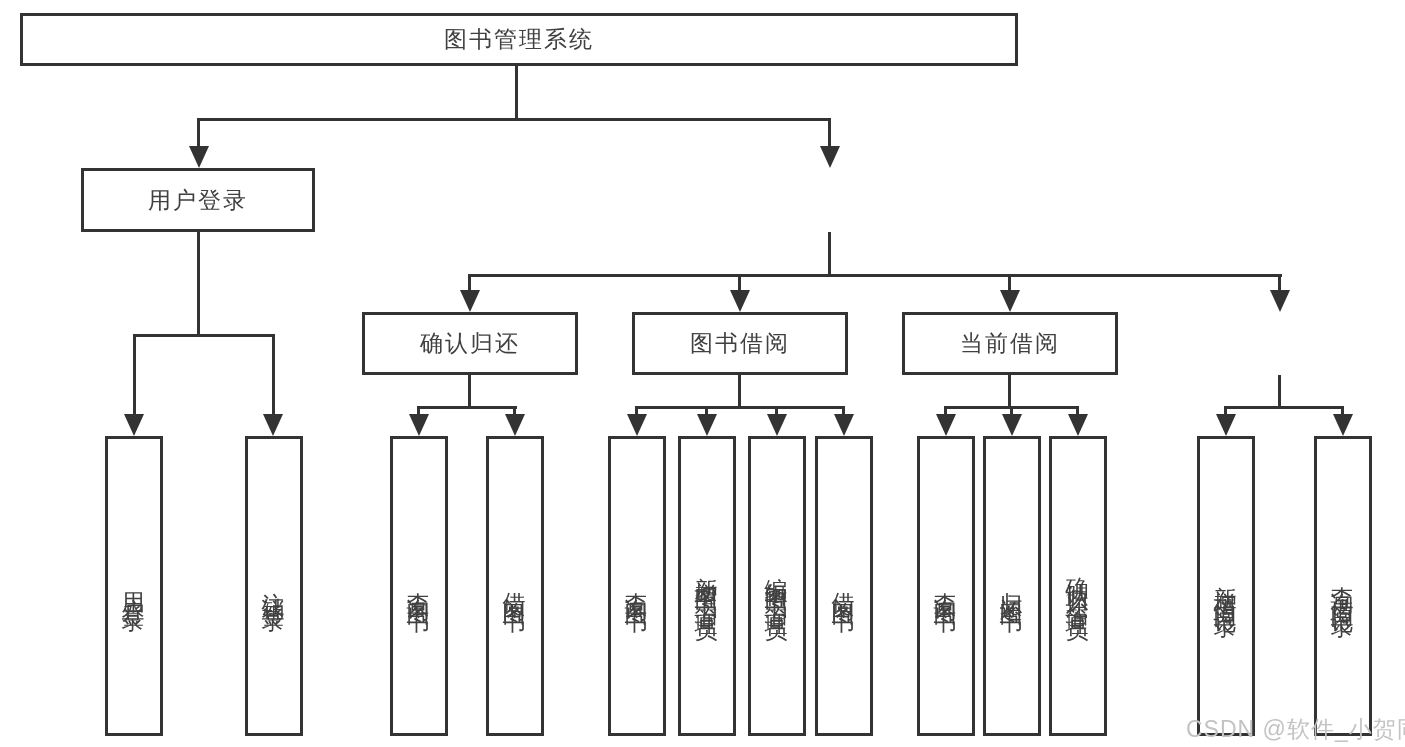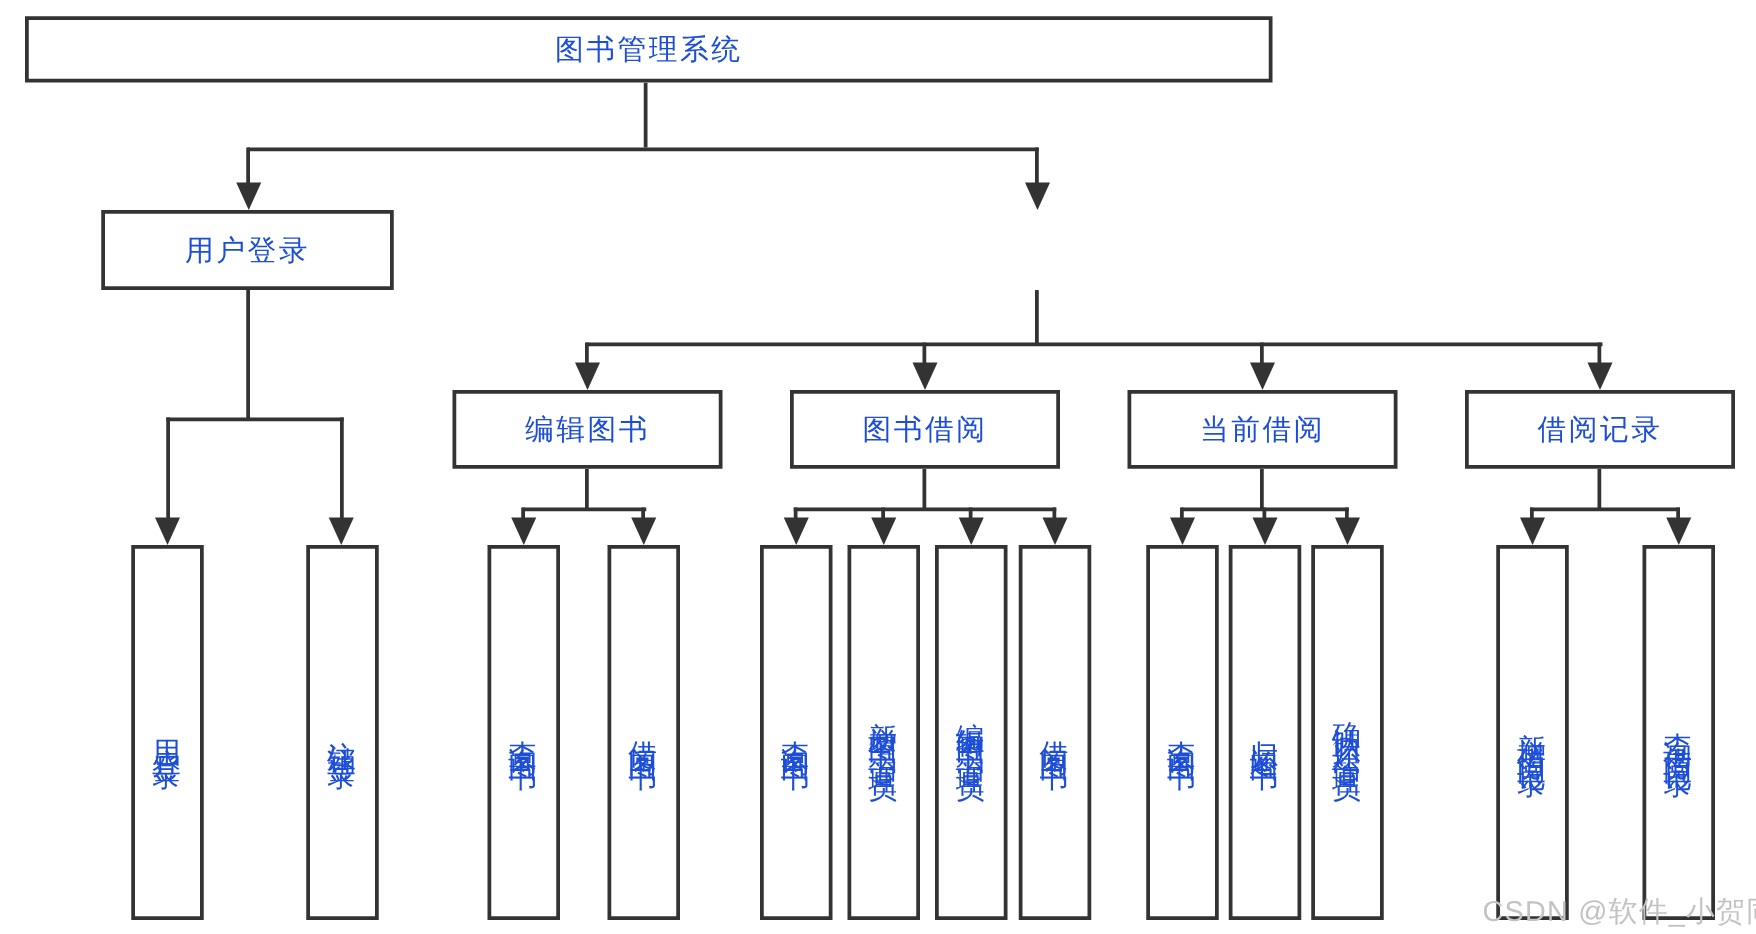--- a/index.html
+++ b/index.html
@@ -4,21 +4,21 @@
 <style>
   html,body { margin:0; padding:0; background:#ffffff; }
   #canvas {
     position:relative; width:1405px; height:747px; background:#ffffff;
     font-family:"Liberation Sans","DejaVu Sans",sans-serif; overflow:hidden;
   }
   #canvas * { box-sizing:border-box; }
   .box {
     position:absolute; border:3px solid #333333; background:#ffffff;
     display:flex; align-items:center; justify-content:center;
-    color:#1d4ed8; z-index:2;
+    color:#404040; z-index:2;
   }
   .box.h { font-size:23px; letter-spacing:2px; }
   .box.v {
     font-size:23px; letter-spacing:6px;
     writing-mode:vertical-rl; text-orientation:mixed;
   }
   .line { position:absolute; background:#333333; z-index:1; }
   .arrow {
     position:absolute; width:0; height:0; z-index:1;
     border-left:10px solid transparent; border-right:10px solid transparent;
@@ -56,24 +56,23 @@
   <div class="line" style="left:469px; top:274px; width:813px; height:3px;"></div>
   <div class="line" style="left:468px; top:274px; width:3px; height:20px;"></div>
   <div class="arrow" style="left:460px; top:290px;"></div>
   <div class="line" style="left:738px; top:274px; width:3px; height:20px;"></div>
   <div class="arrow" style="left:730px; top:290px;"></div>
   <div class="line" style="left:1008px; top:274px; width:3px; height:20px;"></div>
   <div class="arrow" style="left:1000px; top:290px;"></div>
   <div class="line" style="left:1278px; top:274px; width:3px; height:20px;"></div>
   <div class="arrow" style="left:1270px; top:290px;"></div>
 
-  <div class="box h" style="left:362px; top:312px; width:216px; height:63px;">编辑图书</div>
+  <div class="box h" style="left:362px; top:312px; width:216px; height:63px;">确认归还</div>
   <div class="box h" style="left:902px; top:312px; width:216px; height:63px;">当前借阅</div>
   <div class="box h" style="left:632px; top:312px; width:216px; height:63px;">图书借阅</div>
-  <div class="box h" style="left:1172px; top:312px; width:216px; height:63px;">借阅记录</div>
 
   <div class="line" style="left:468px; top:375px; width:3px; height:32px;"></div>
   <div class="line" style="left:418px; top:406px; width:99px; height:3px;"></div>
   <div class="line" style="left:417px; top:406px; width:3px; height:12px;"></div>
   <div class="arrow" style="left:409px; top:414px;"></div>
   <div class="line" style="left:513px; top:406px; width:3px; height:12px;"></div>
   <div class="arrow" style="left:505px; top:414px;"></div>
 
   <div class="line" style="left:738px; top:375px; width:3px; height:32px;"></div>
   <div class="line" style="left:635px; top:406px; width:210px; height:3px;"></div>

